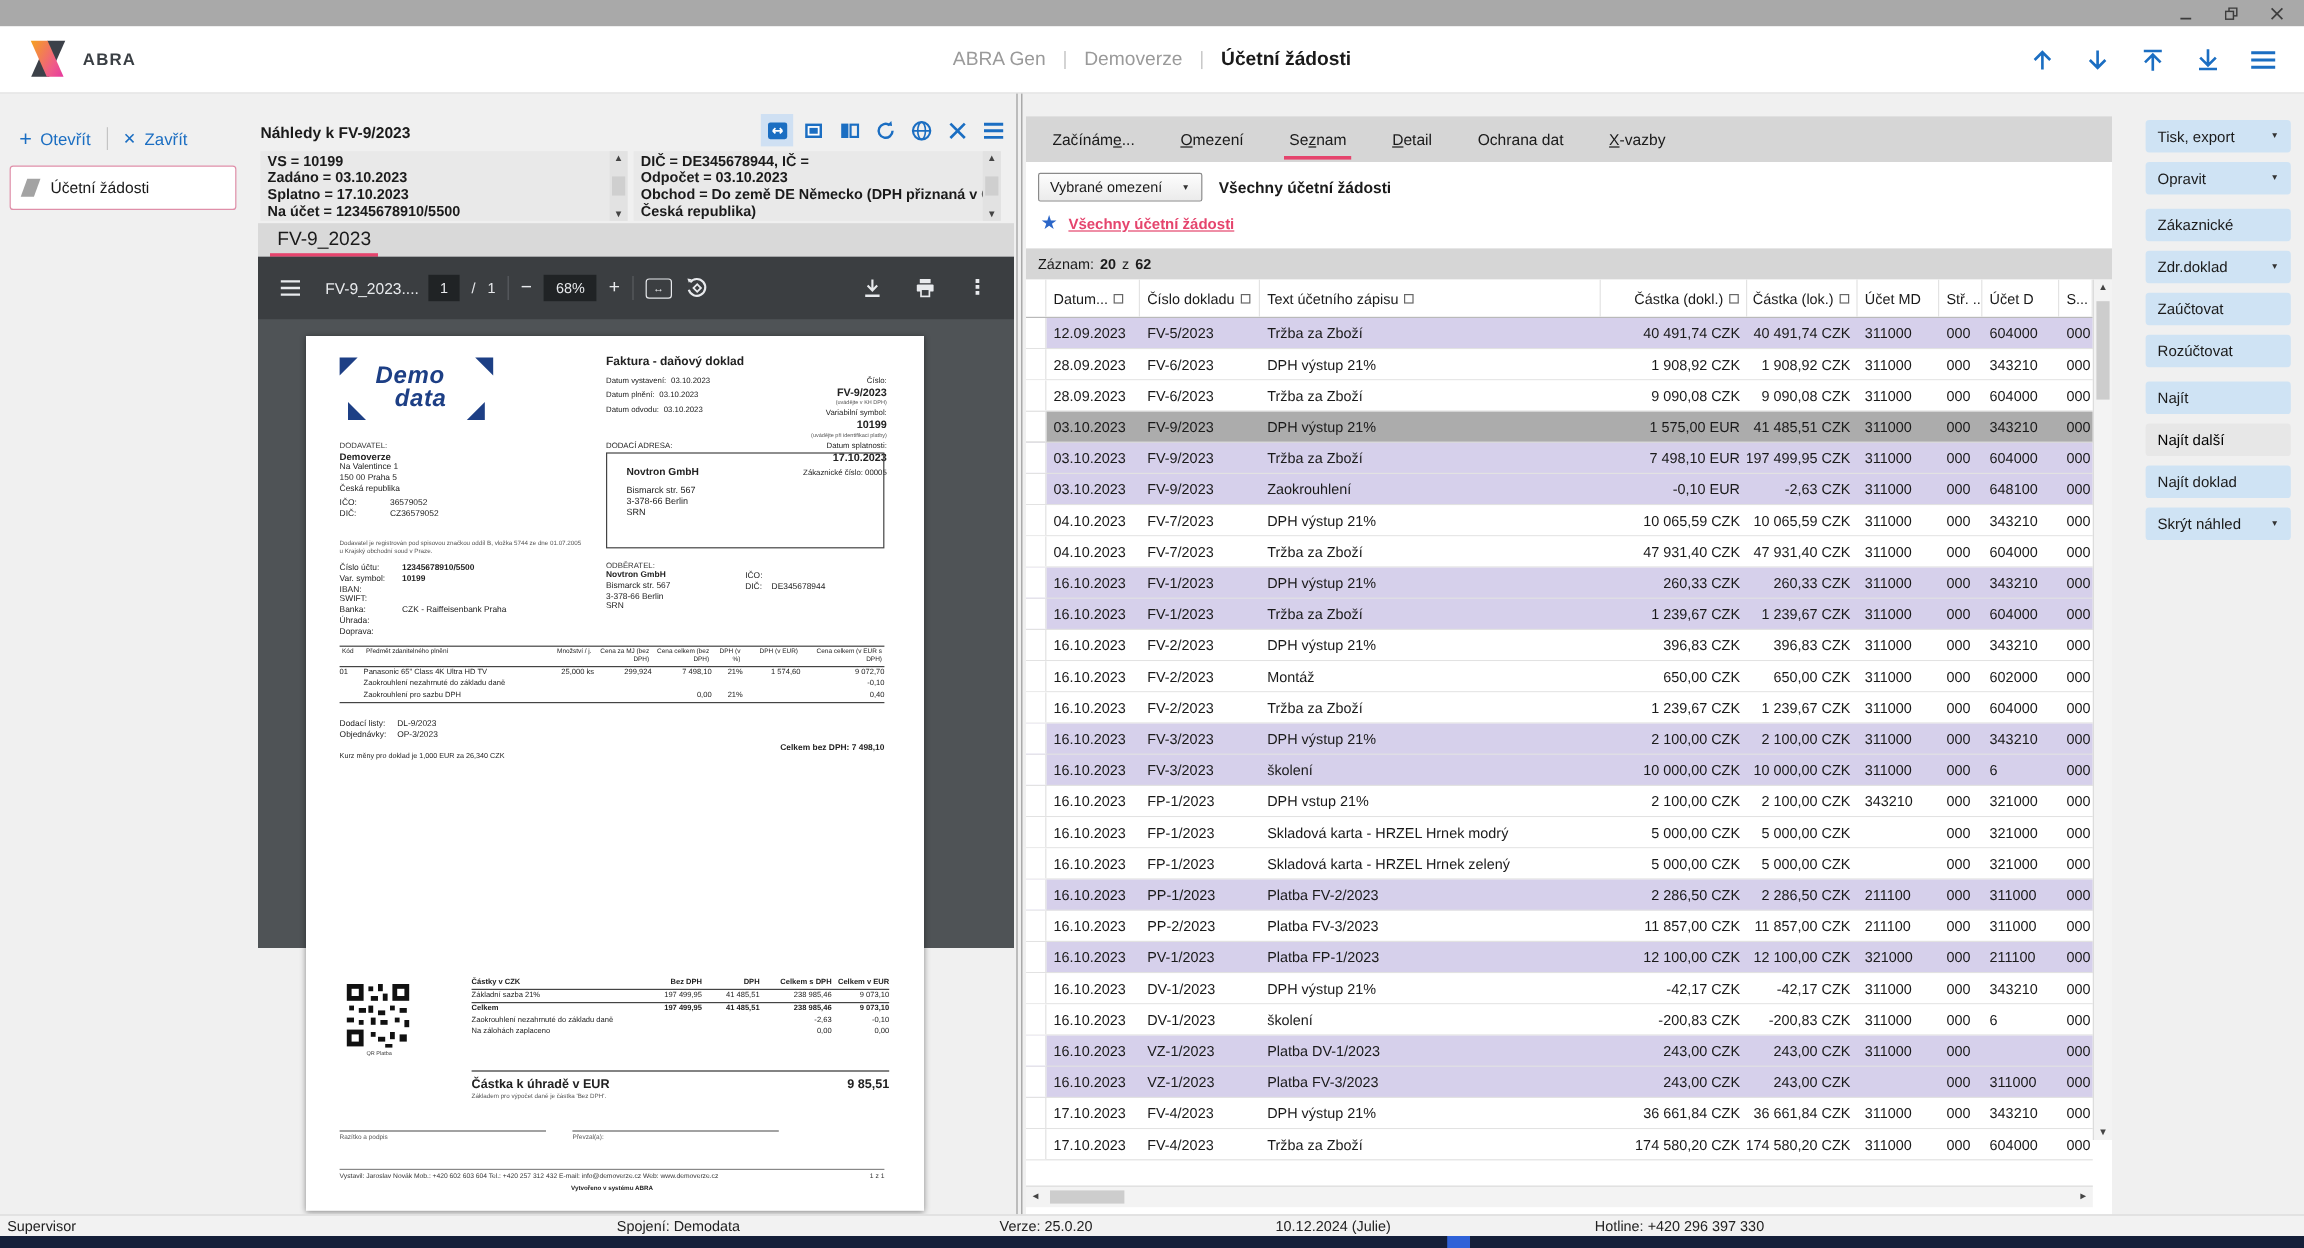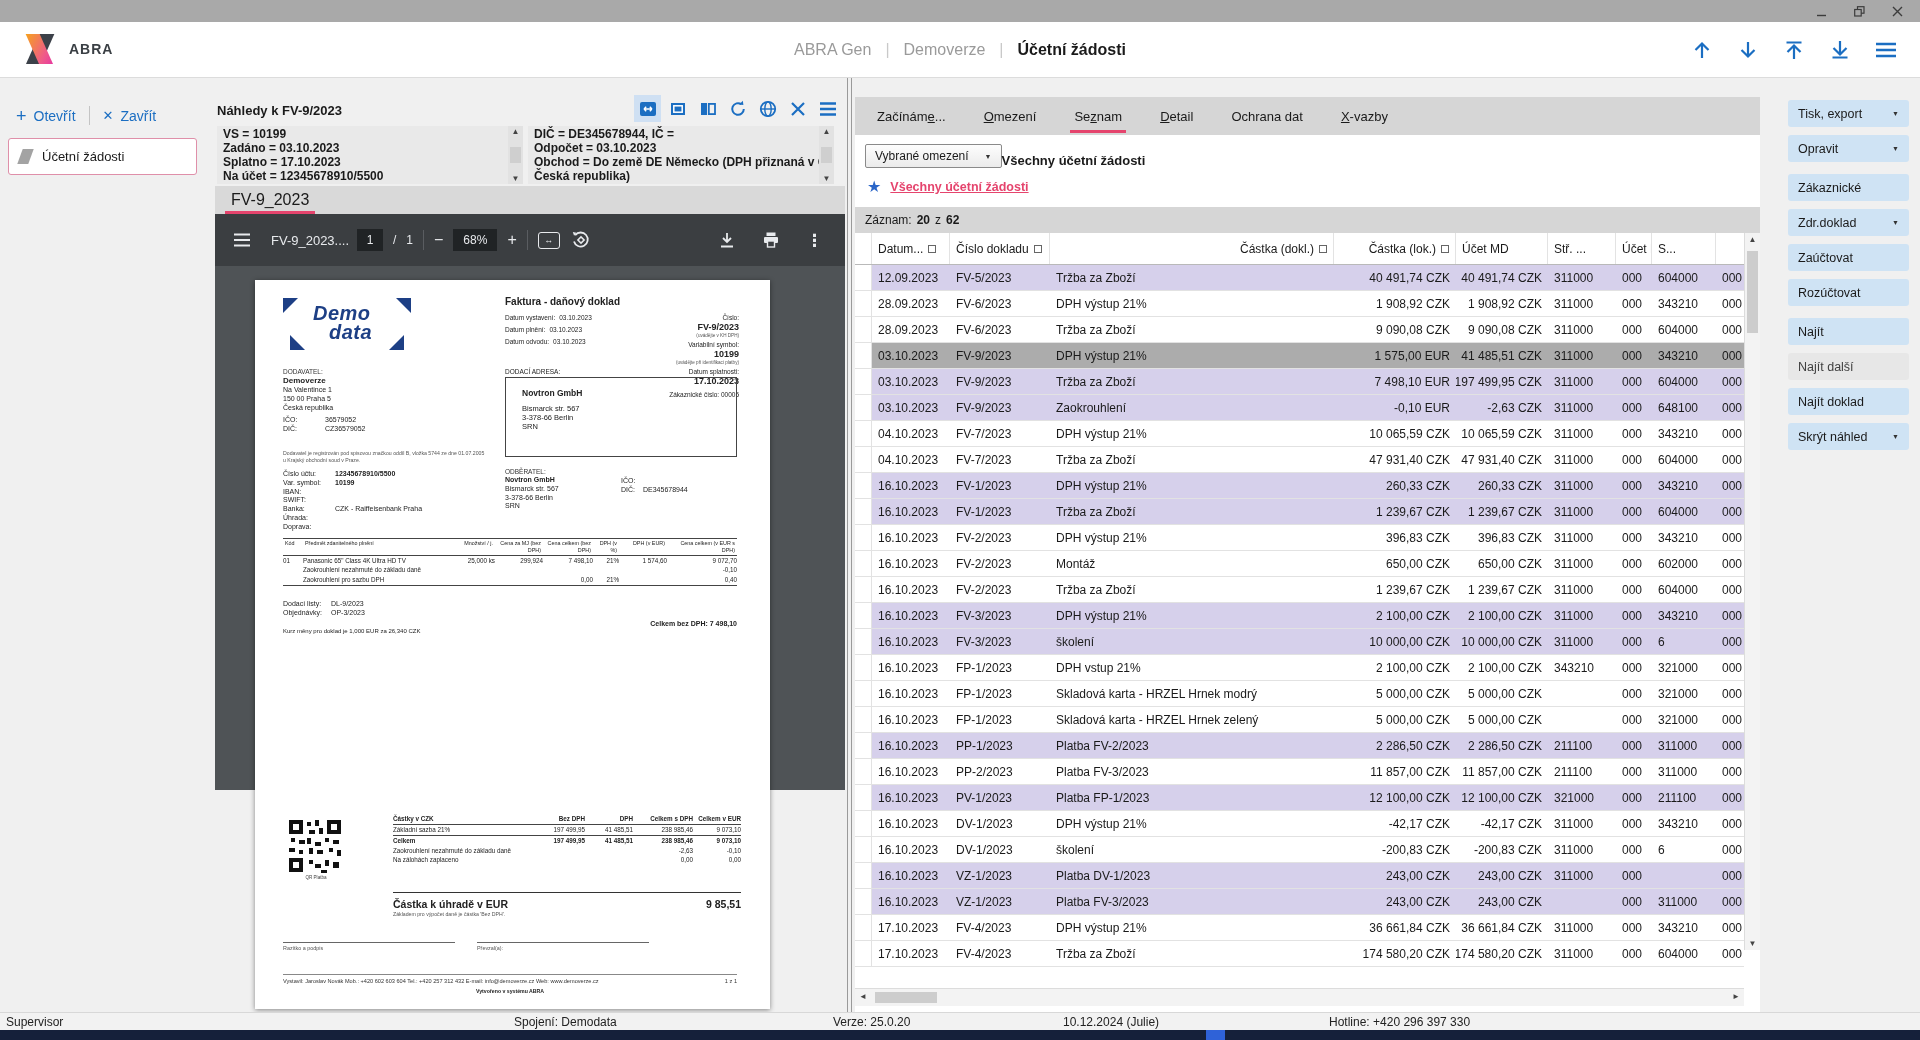--- a/index.html
+++ b/index.html
@@ -132,21 +132,21 @@
 
 .splitter{position:absolute;left:847px;top:78px;width:5px;height:934px;border-left:1px solid #9a9a9a;border-right:1px solid #9a9a9a}
 
 
 .rightpanel{position:absolute;left:855px;top:97px;width:905px;height:915px}
 .tabs{height:38px;background:var(--strip);display:flex;align-items:stretch;padding-left:10px}
 .tab{display:flex;align-items:center;padding:0 12px;margin-right:14px;font-size:13px;position:relative}
 .tab .accel{text-decoration:underline}
 .tab.active::after{content:"";position:absolute;left:8px;right:8px;bottom:2px;height:3px;background:var(--crimson)}
 .rcontent{position:absolute;top:38px;left:0;width:905px;bottom:0;background:#fff}
-.filterrow{position:absolute;left:10px;top:9px;display:flex;align-items:flex-end;}
+.filterrow{position:absolute;left:10px;top:9px;display:flex;align-items:center;gap:14px}
 .dropdown{display:flex;align-items:center;gap:16px;height:24px;padding:0 9px;border:1px solid #8a8a8a;border-radius:2px;background:linear-gradient(#fdfdfd,#ebebeb);font-size:12px}
 .dropdown .caret{font-size:7px;color:#333}
 .filtertitle{font-size:13px;font-weight:bold}
 .favrow{position:absolute;left:12px;top:44px;display:flex;align-items:center;gap:9px}
 .star{color:#2b66c8;font-size:16px;line-height:16px}
 .favlink{color:var(--crimson);font-size:12.5px;font-weight:600;text-decoration:underline}
 .recstrip{position:absolute;left:0;top:72px;width:905px;height:26px;background:var(--strip);display:flex;align-items:center;gap:5px;padding-left:10px;font-size:12px}
 .recstrip b{font-weight:bold}
 .grid{display:grid;grid-template-columns:17px 78px 100px 284px 122px 92px 68px 36px 64px 28px}
 .thead{position:absolute;left:0;top:98px;width:889px;height:32px;background:#fff;border-bottom:1px solid #b9b9b9}
@@ -167,21 +167,21 @@
 .hscroll{position:absolute;left:0;bottom:6px;width:889px;height:18px;background:#f3f3f3;border-top:1px solid #dcdcdc}
 .hscroll .lt{position:absolute;left:4px;top:3px}
 .hscroll .rt{position:absolute;right:4px;top:3px}
 .hscroll .hthumb{position:absolute;left:20px;top:3px;width:62px;height:11px;background:#cdcdcd}
 
 
 .btncol{position:absolute;left:1788px;top:100px;width:121px}
 .abtn{height:27px;background:var(--btnblue);border-radius:3px;display:flex;align-items:center;justify-content:space-between;padding:0 10px;font-size:12.5px;margin-bottom:8px}
 .abtn .caret{font-size:7px;color:#333}
 .abtn.newgrp{margin-top:12px}
-.abtn.dis{background:#e7e7e7;color:#404040}
+.abtn.dis{background:#e7e7e7;color:#000000}
 
 
 .statusbar{position:absolute;left:0;top:1012px;width:1920px;height:18px;background:#f2f2f2;border-top:1px solid #d8d8d8;font-size:12px;color:#222}
 .sbitem{position:absolute;top:2px;white-space:nowrap}
 .sb0{left:6px}.sb1{left:514px}.sb2{left:833px}.sb3{left:1063px}.sb4{left:1329px}
 .taskstrip{position:absolute;left:0;top:1030px;width:1920px;height:10px;background:#15203a}
 .taskdot{position:absolute;left:1206px;top:0;width:19px;height:10px;background:#2f62d8}
 svg{display:block}
 </style>
 </head>
@@ -675,20 +675,24 @@
     <div class="thead grid" id="thead">
         <div class="hcell"></div>
         <div class="hcell">
           <span>Datum...</span>
           <span class="fsq"></span>
         </div>
         <div class="hcell">
           <span>Číslo dokladu</span>
           <span class="fsq"></span>
         </div>
+        <div class="hcell">
+          <span>Text účetního zápisu</span>
+          <span class="fsq"></span>
+        </div>
         <div class="hcell r">
           <span>Částka (dokl.)</span>
           <span class="fsq"></span>
         </div>
         <div class="hcell r">
           <span>Částka (lok.)</span>
           <span class="fsq"></span>
         </div>
         <div class="hcell">
           <span>Účet MD</span>

